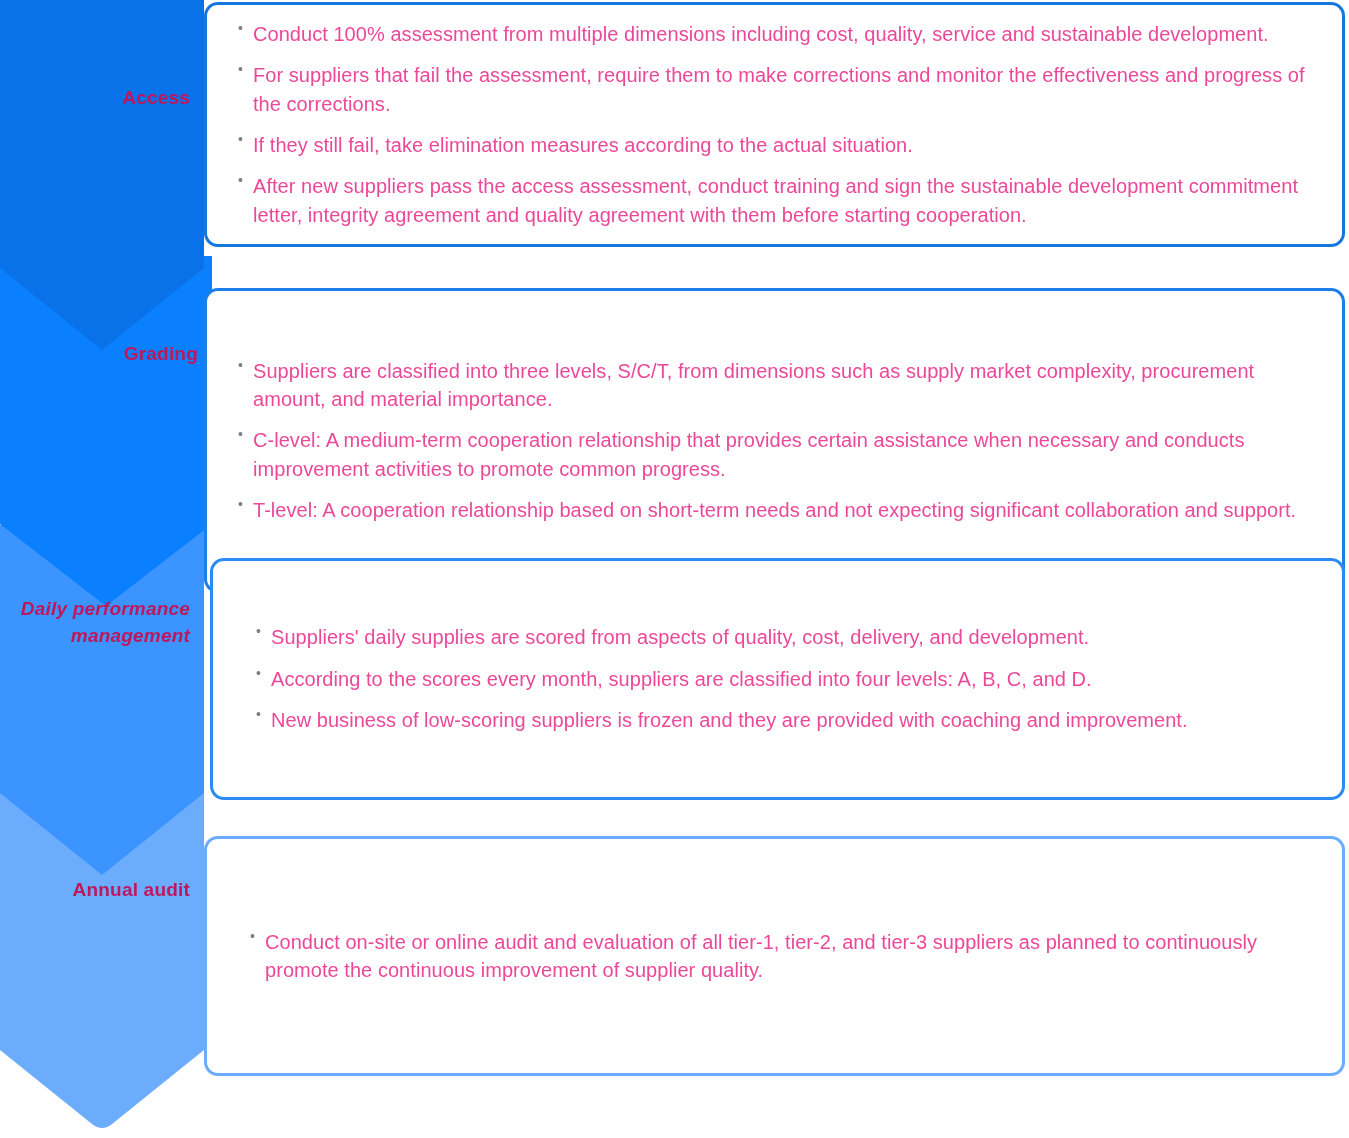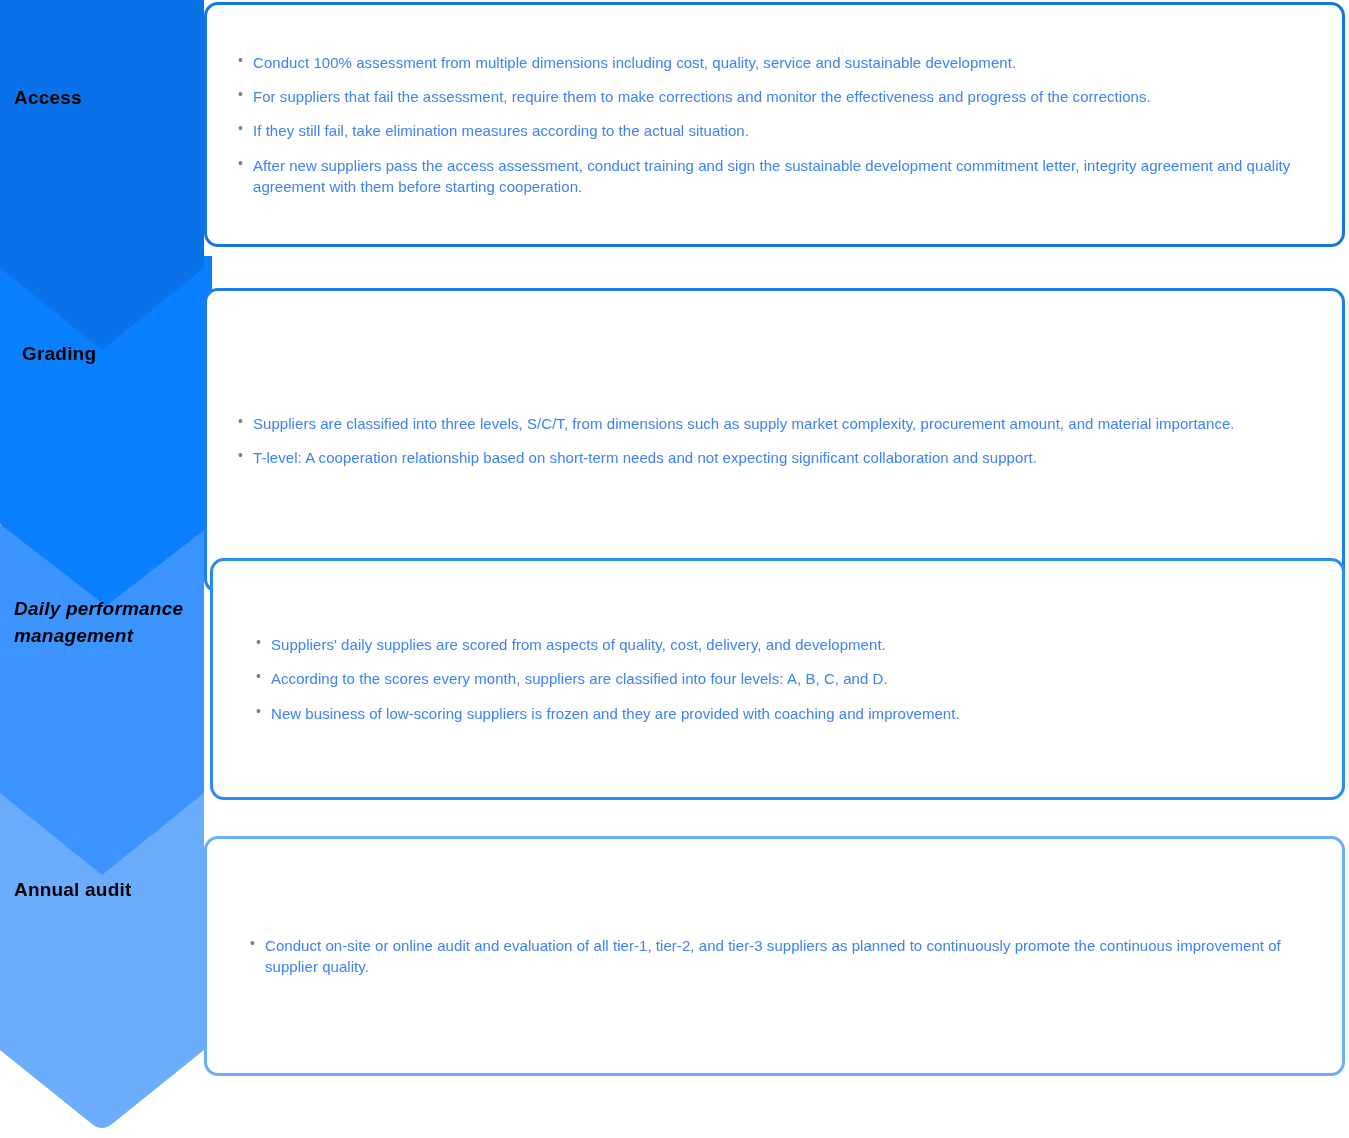--- a/index.html
+++ b/index.html
@@ -37,25 +37,25 @@
   .chevron-shape {
     position: absolute;
     left: 0;
     top: 0;
     width: 100%;
     height: 100%;
   }
   .chevron-label {
     position: relative;
     z-index: 3;
-    color: #000000;
+    color: #be185d;
     font-weight: bold;
     font-size: 19px;
     line-height: 1.42;
-    text-align: left;
+    text-align: right;
     letter-spacing: 0.2px;
     width: 176px;
   }
 
   
   .panel {
     position: absolute;
     background: #ffffff;
     border-style: solid;
     border-width: 3px;
@@ -69,22 +69,22 @@
     padding: 0 22px 0 30px;
   }
   ul.bullets {
     list-style: none;
     margin: 0;
     padding: 0;
   }
   ul.bullets li {
     position: relative;
     padding-left: 16px;
-    color: #3b82f6;
-    font-size: 15px;
+    color: #ec4899;
+    font-size: 20px;
     line-height: 1.42;
     margin-bottom: 13px;
     letter-spacing: 0.05px;
   }
   ul.bullets li:last-child {
     margin-bottom: 0;
   }
   ul.bullets li::before {
     content: "•";
     position: absolute;
@@ -139,20 +139,21 @@
         <li>If they still fail, take elimination measures according to the actual situation.</li>
         <li>After new suppliers pass the access assessment, conduct training and sign the sustainable development commitment letter, integrity agreement and quality agreement with them before starting cooperation.</li>
       </ul>
     </div>
   </div>
 
   <div class="panel" style="left:204px; top:288px; width:1141px; height:305px; border-color:#1b7fea;">
     <div class="panel-inner">
       <ul class="bullets">
         <li>Suppliers are classified into three levels, S/C/T, from dimensions such as supply market complexity, procurement amount, and material importance.</li>
+        <li>C-level: A medium-term cooperation relationship that provides certain assistance when necessary and conducts improvement activities to promote common progress.</li>
         <li>T-level: A cooperation relationship based on short-term needs and not expecting significant collaboration and support.</li>
       </ul>
     </div>
   </div>
 
   <div class="panel" style="left:210px; top:558px; width:1135px; height:242px; border-color:#2b8bf5;">
     <div class="panel-inner">
       <ul class="bullets" style="margin-left:12px;">
         <li>Suppliers' daily supplies are scored from aspects of quality, cost, delivery, and development.</li>
         <li>According to the scores every month, suppliers are classified into four levels: A, B, C, and D.</li>

